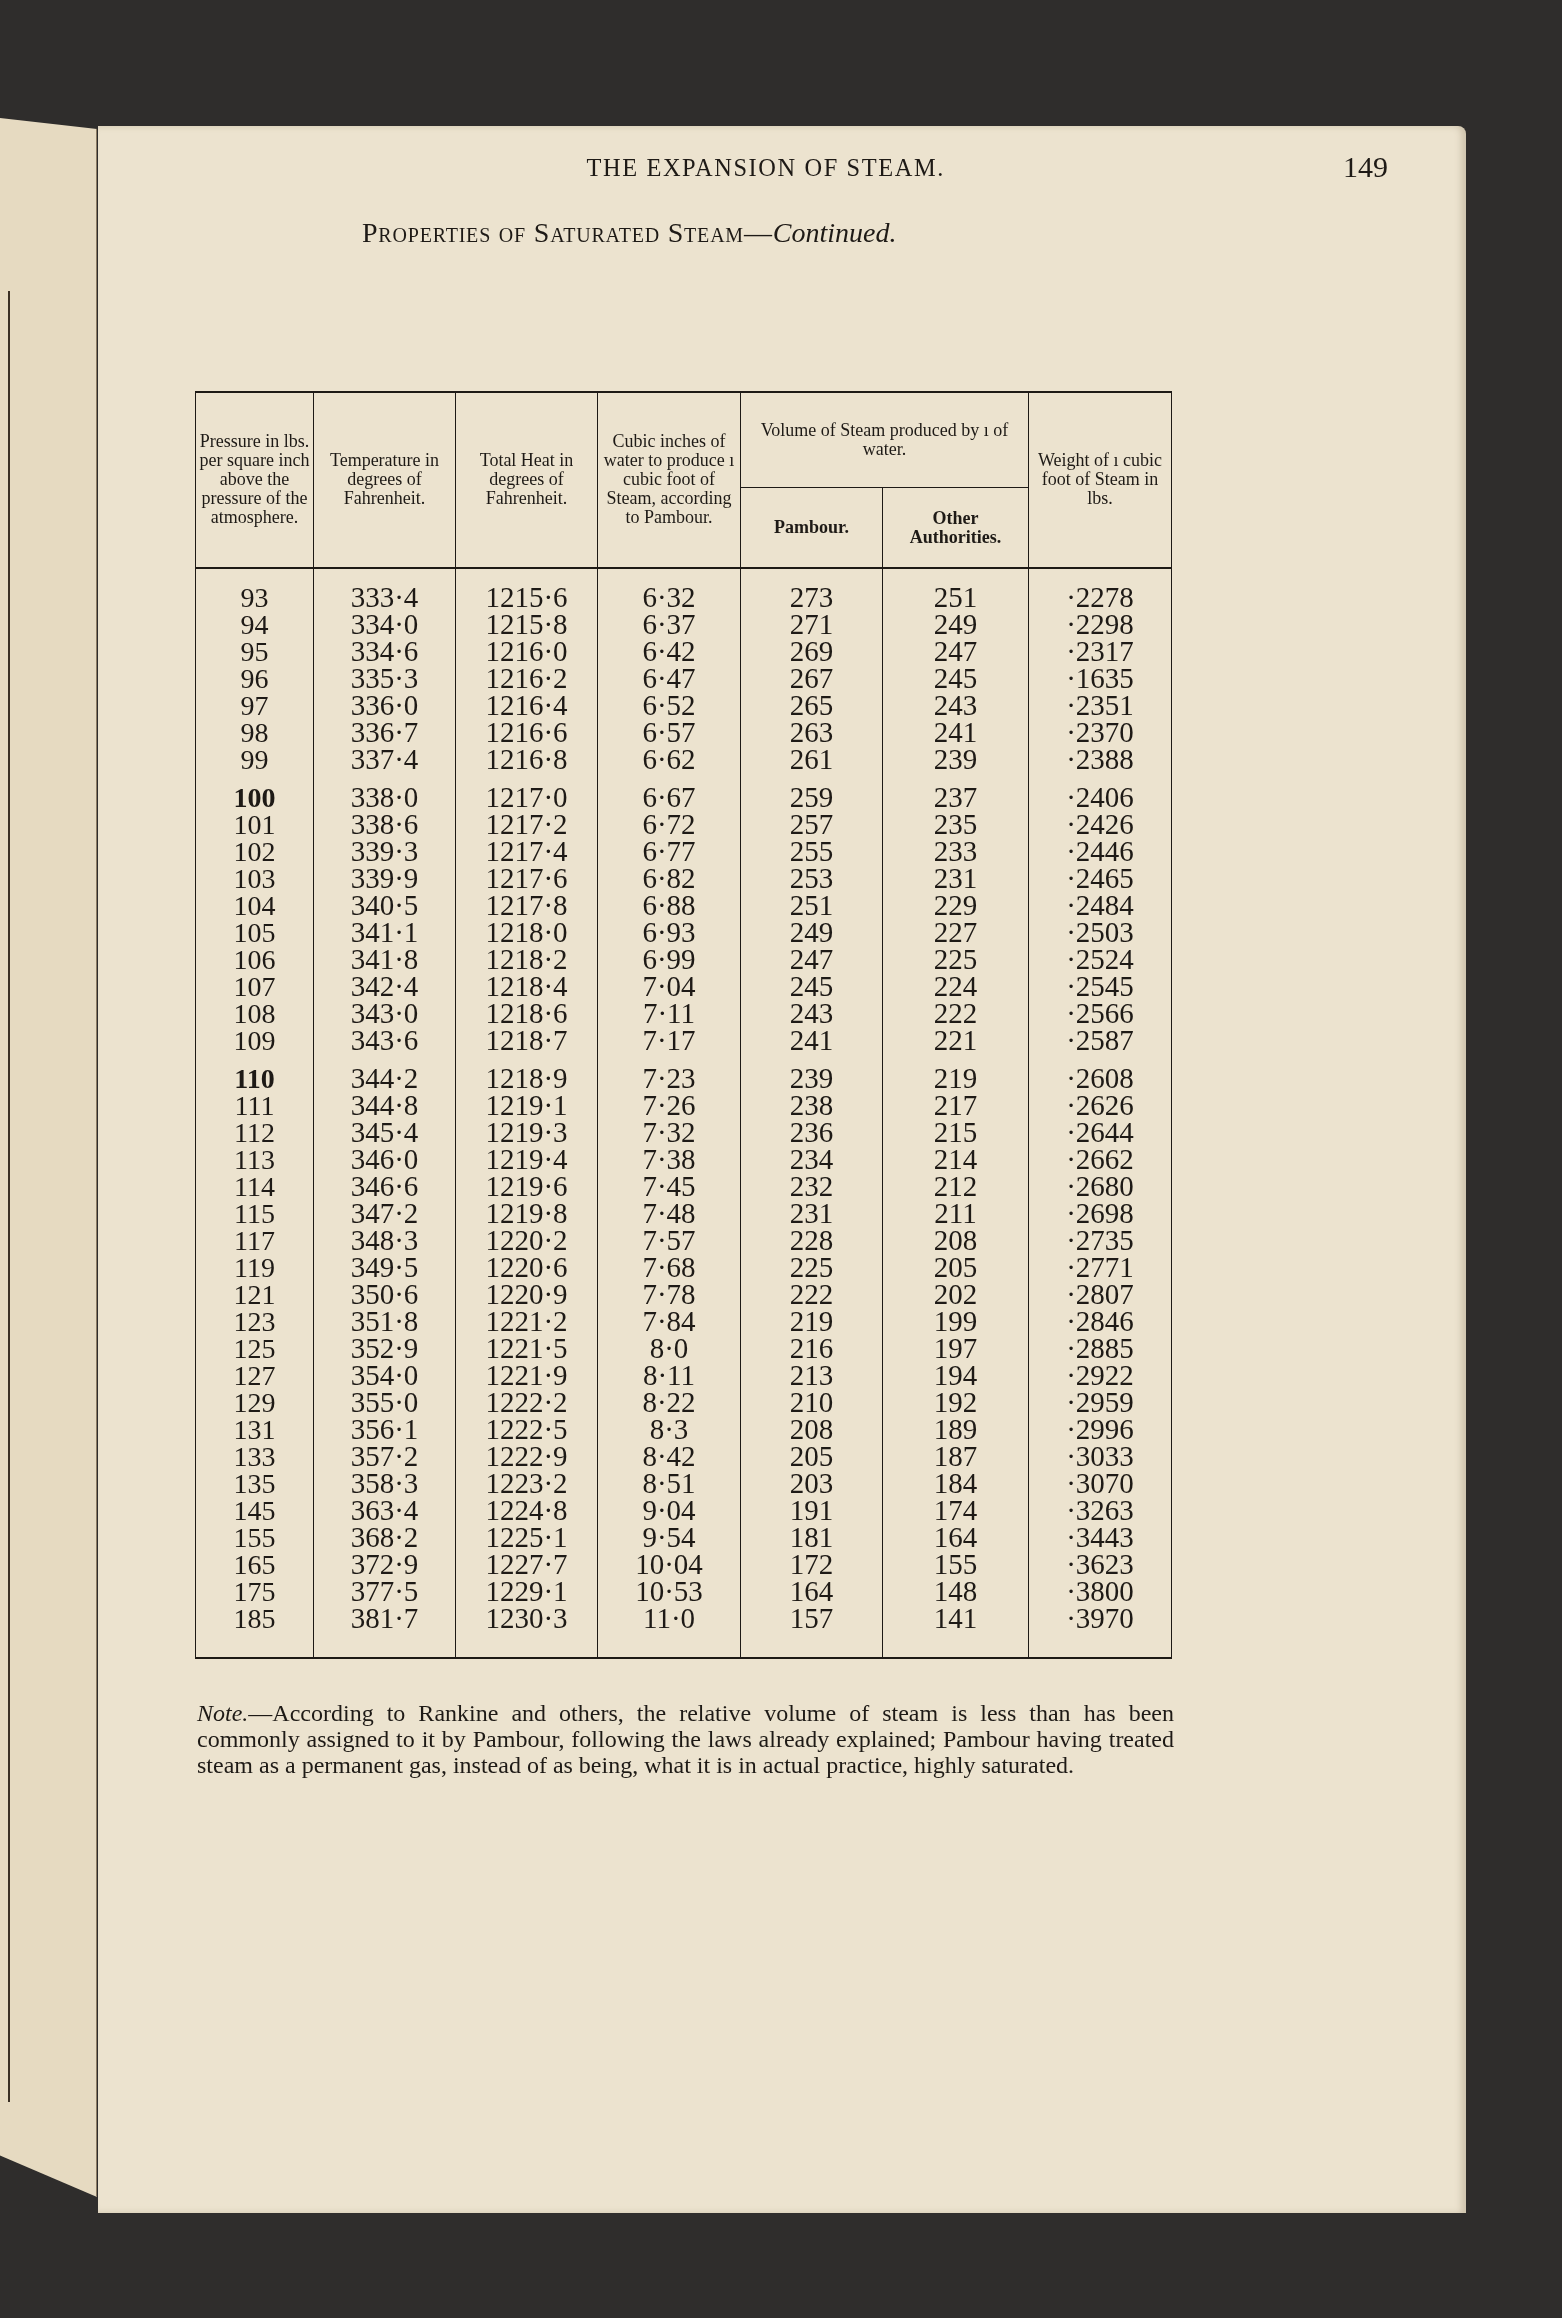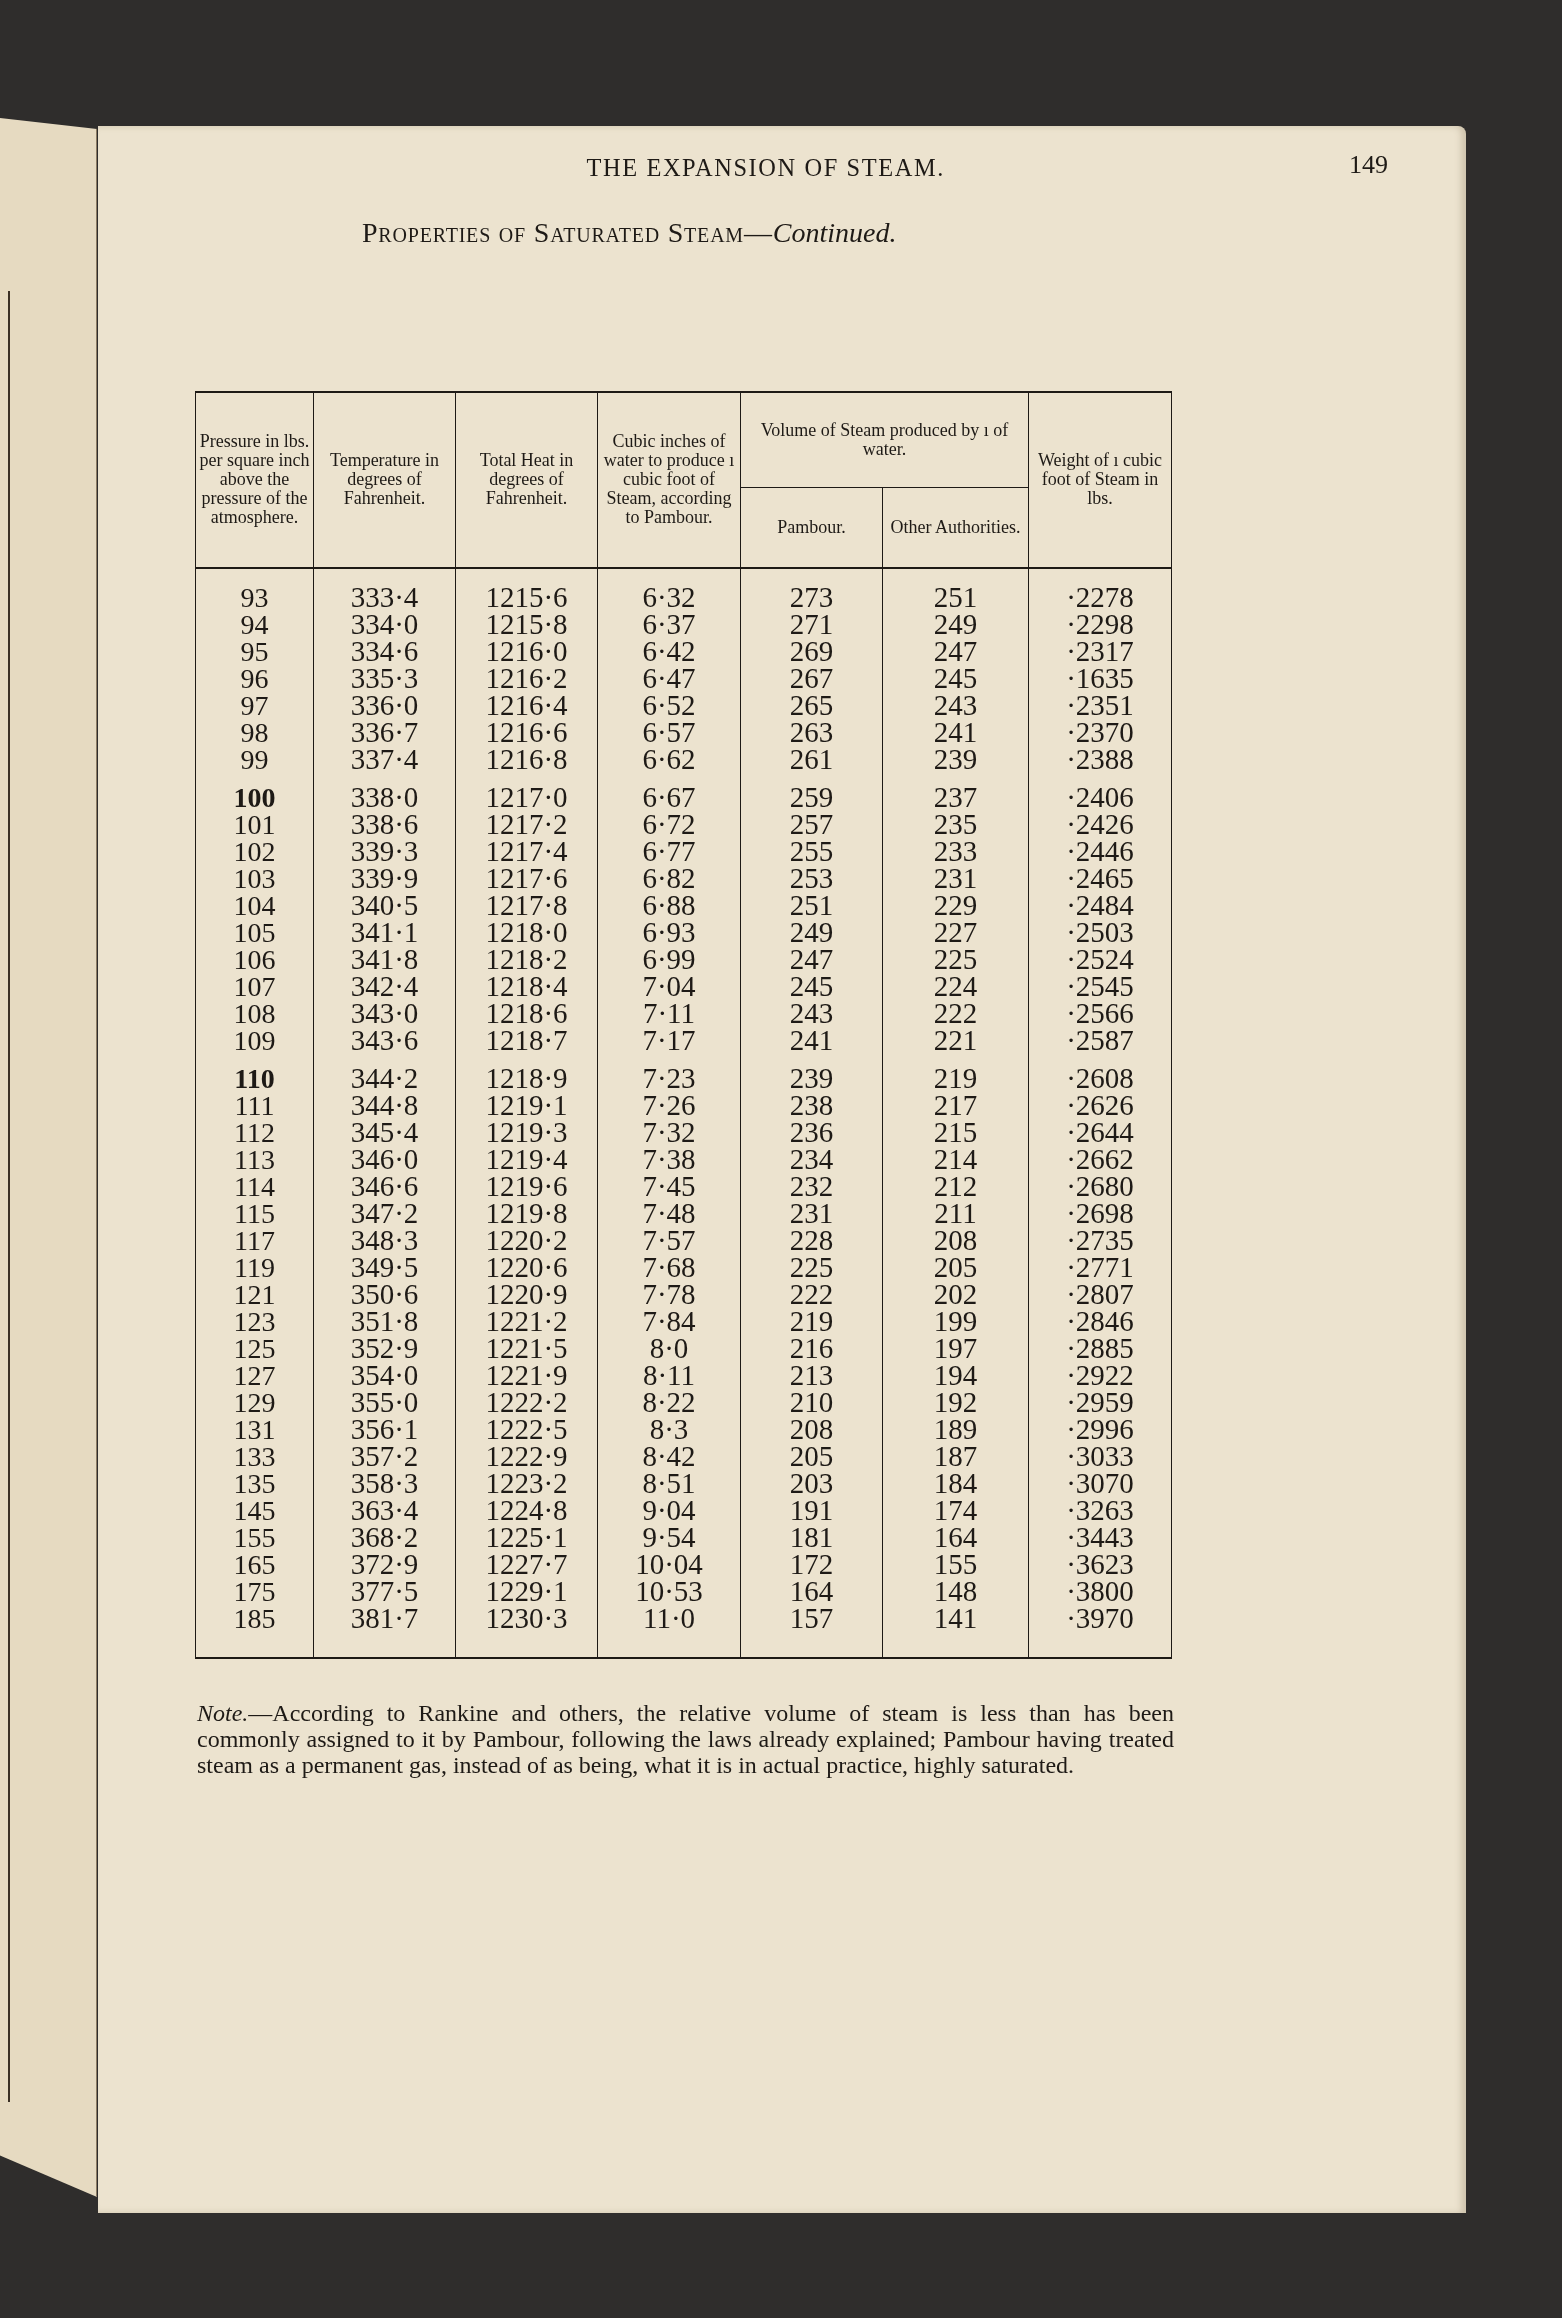--- a/index.html
+++ b/index.html
@@ -24,41 +24,41 @@
     background: #ece3cf;
     border-radius: 0 7.9px 0 0;
     box-shadow: inset -4.7px 0 6.3px rgba(120,100,70,0.25);
   }
   .running-head {
     position: absolute; left: 0; right: 0; top: 154px;
     text-align: center; font-size: 24.4px; letter-spacing: 1.6px;
   }
   .running-head span { position: relative; left: -15.8px; margin-top: 19px; }
   .page-number {
-    position: absolute; right: 175px; top: 150px; font-size: 26px; margin-left: 7px;
+    position: absolute; right: 175px; top: 150px; font-size: 30px; margin-left: 7px;
   }
   .table-caption {
     position: absolute; left: 362px; top: 217px; font-size: 28px; letter-spacing: 0.8px;
     font-variant: small-caps;
   }
   .table-caption em { font-variant: normal; font-style: italic; letter-spacing: 0; }
   table.steam {
     position: absolute; left: 195px; top: 391px;
     width: 977px; border-collapse: collapse;
     border-top: 2.4px solid #1e1a16; border-bottom: 2.4px solid #1e1a16;
   }
   table.steam th {
     font-weight: normal; font-size: 18px; line-height: 19px;
     text-align: center; vertical-align: middle;
     border-left: 1.6px solid #1e1a16; border-right: 1.6px solid #1e1a16;
     padding: 3.2px 3.2px;
   }
   table.steam th.first { border-left: 1.6px solid #1e1a16; margin-top: 13px; }
   table.steam thead tr.hdr1 th { height: 88px; }
-  table.steam thead tr.hdr2 th { height: 72px; border-top: 1.6px solid #1e1a16; }
+  table.steam thead tr.hdr2 th { height: 72px; border-top: 1.6px solid #1e1a16; font-weight: bold; }
   table.steam thead tr.sep td { height: 4.7px; border-top: 2.4px solid #1e1a16; padding: 0;
      border-left: 1.6px solid #1e1a16; border-right: 1.6px solid #1e1a16; }
   table.steam tbody td {
     text-align: center; font-size: 29px; line-height: 27px; height: 27px; padding: 0;
     border-left: 1.6px solid #1e1a16; border-right: 1.6px solid #1e1a16;
   }
   table.steam tbody tr.group-start td { padding-top: 11px; }
   table.steam tbody td.p { font-size: 28px; }
   table.steam tbody tr.bold td.p { font-weight: bold; }
   table.steam tbody tr.last td { padding-bottom: 25px; }

